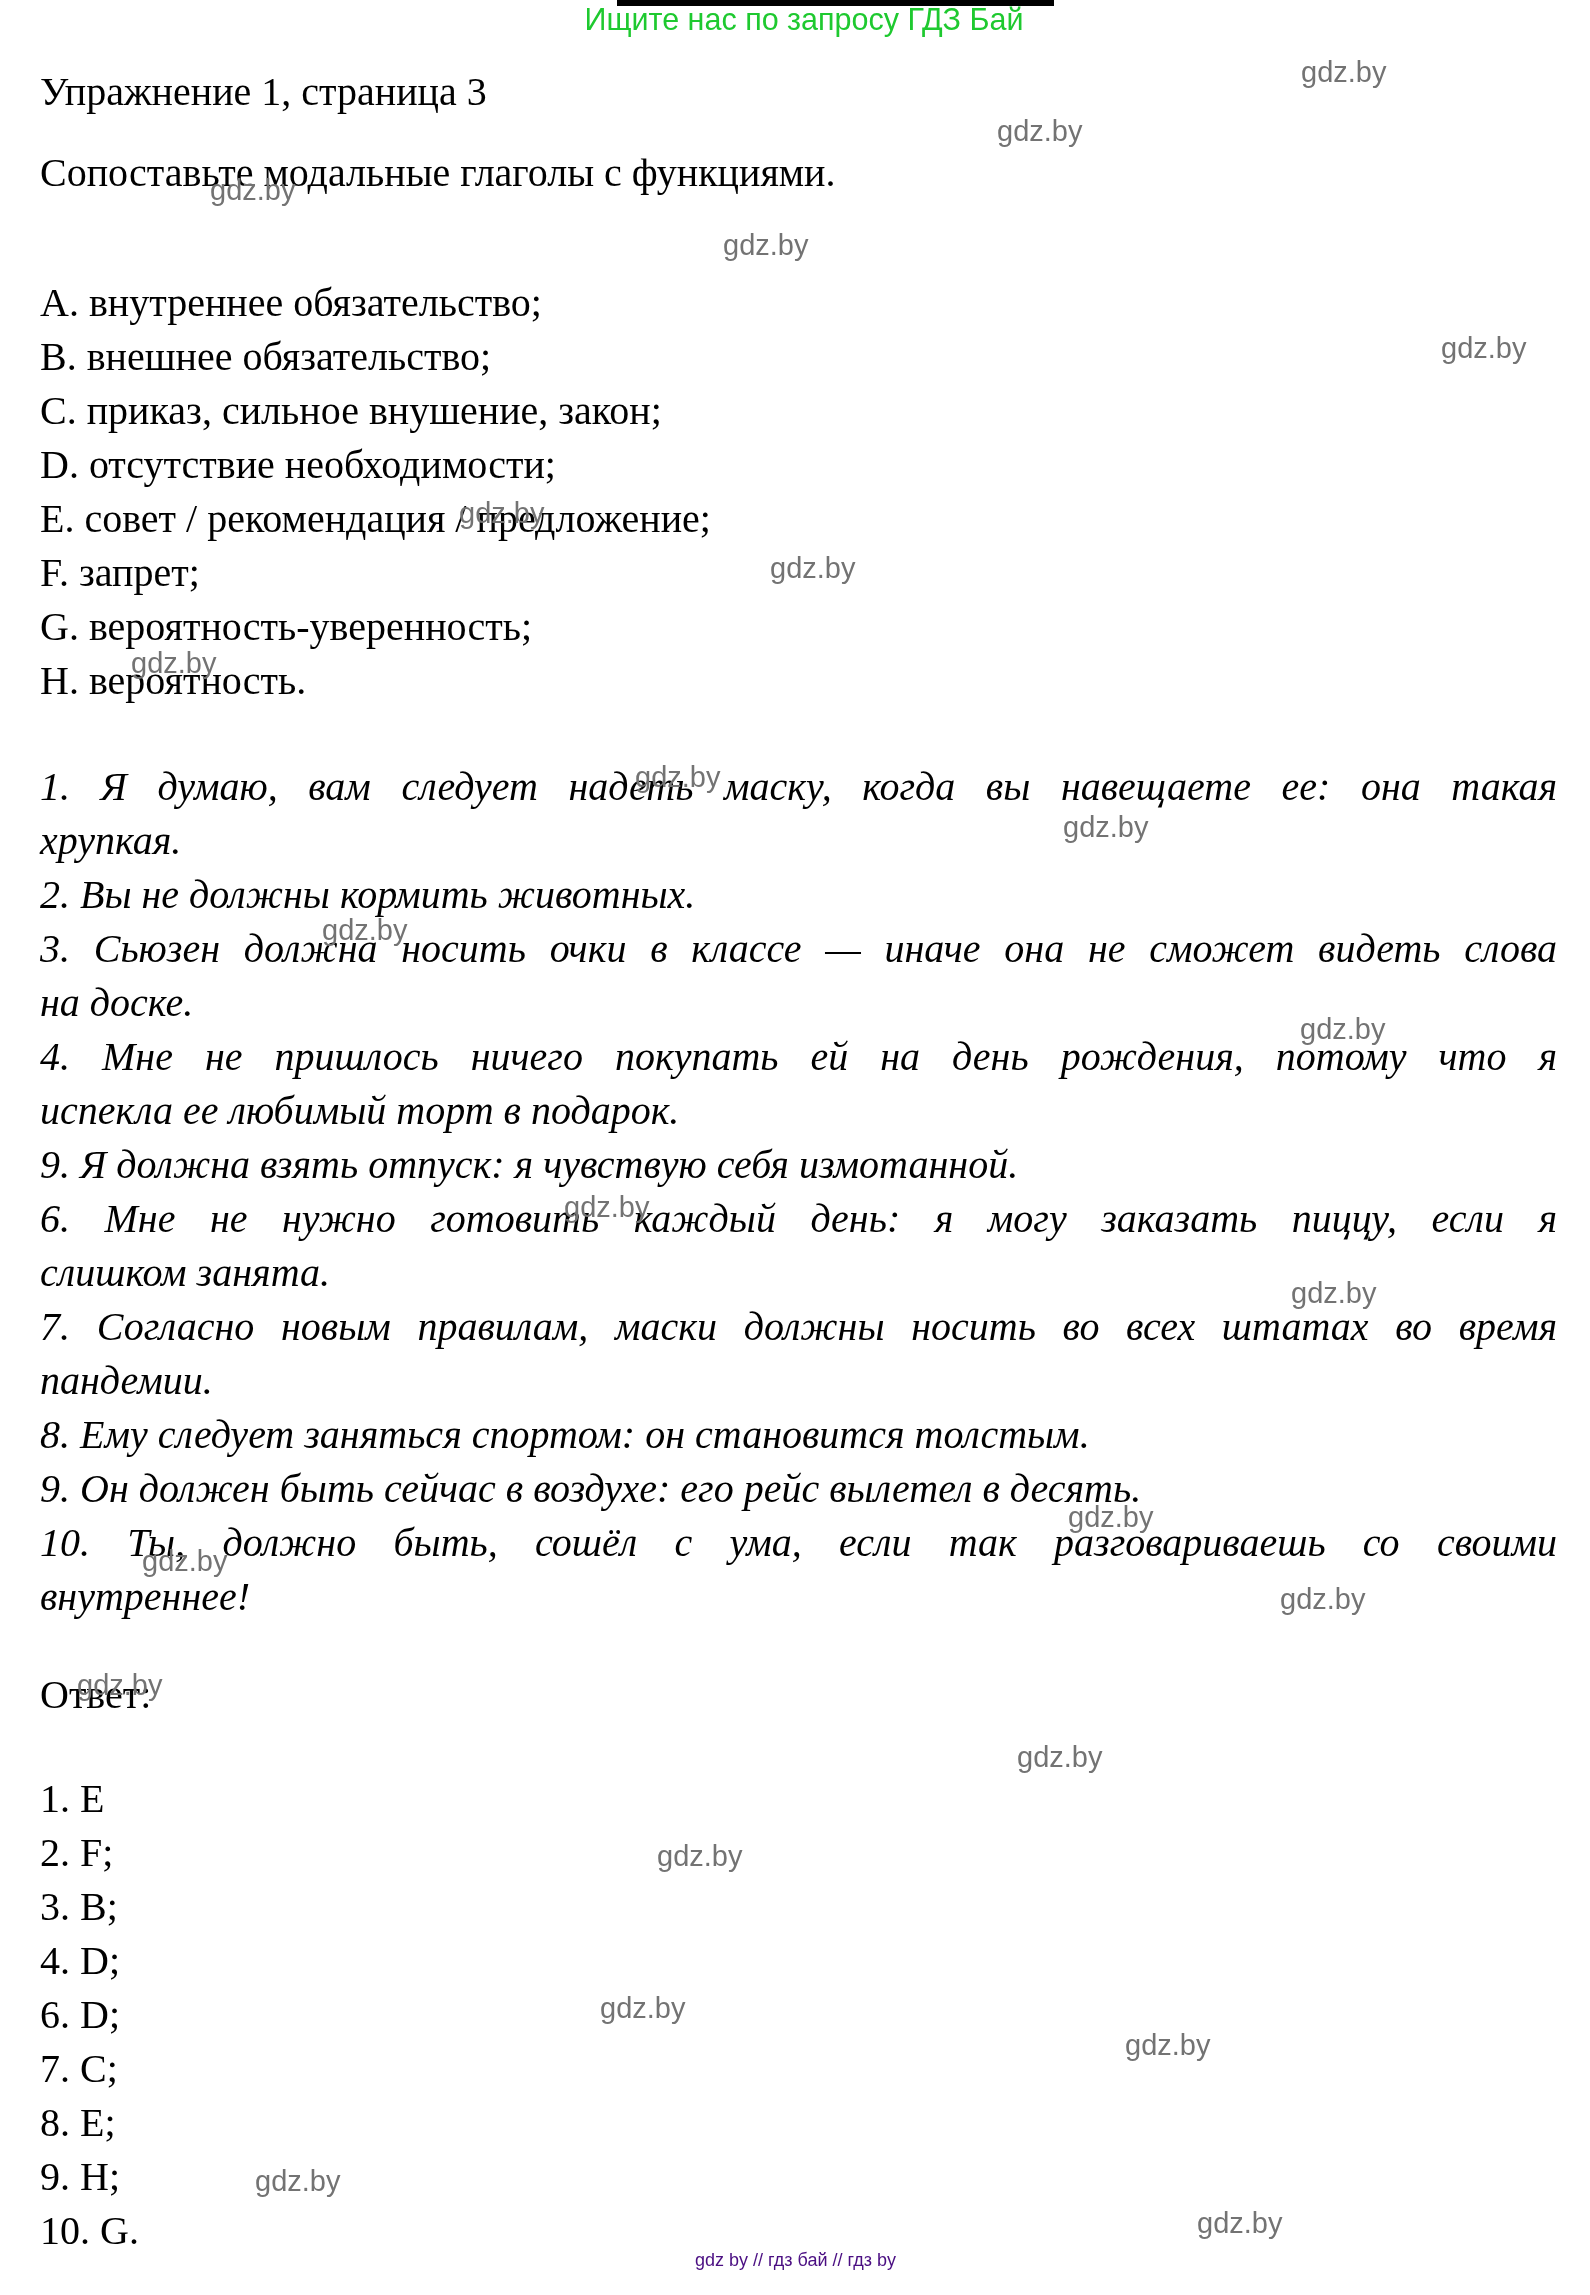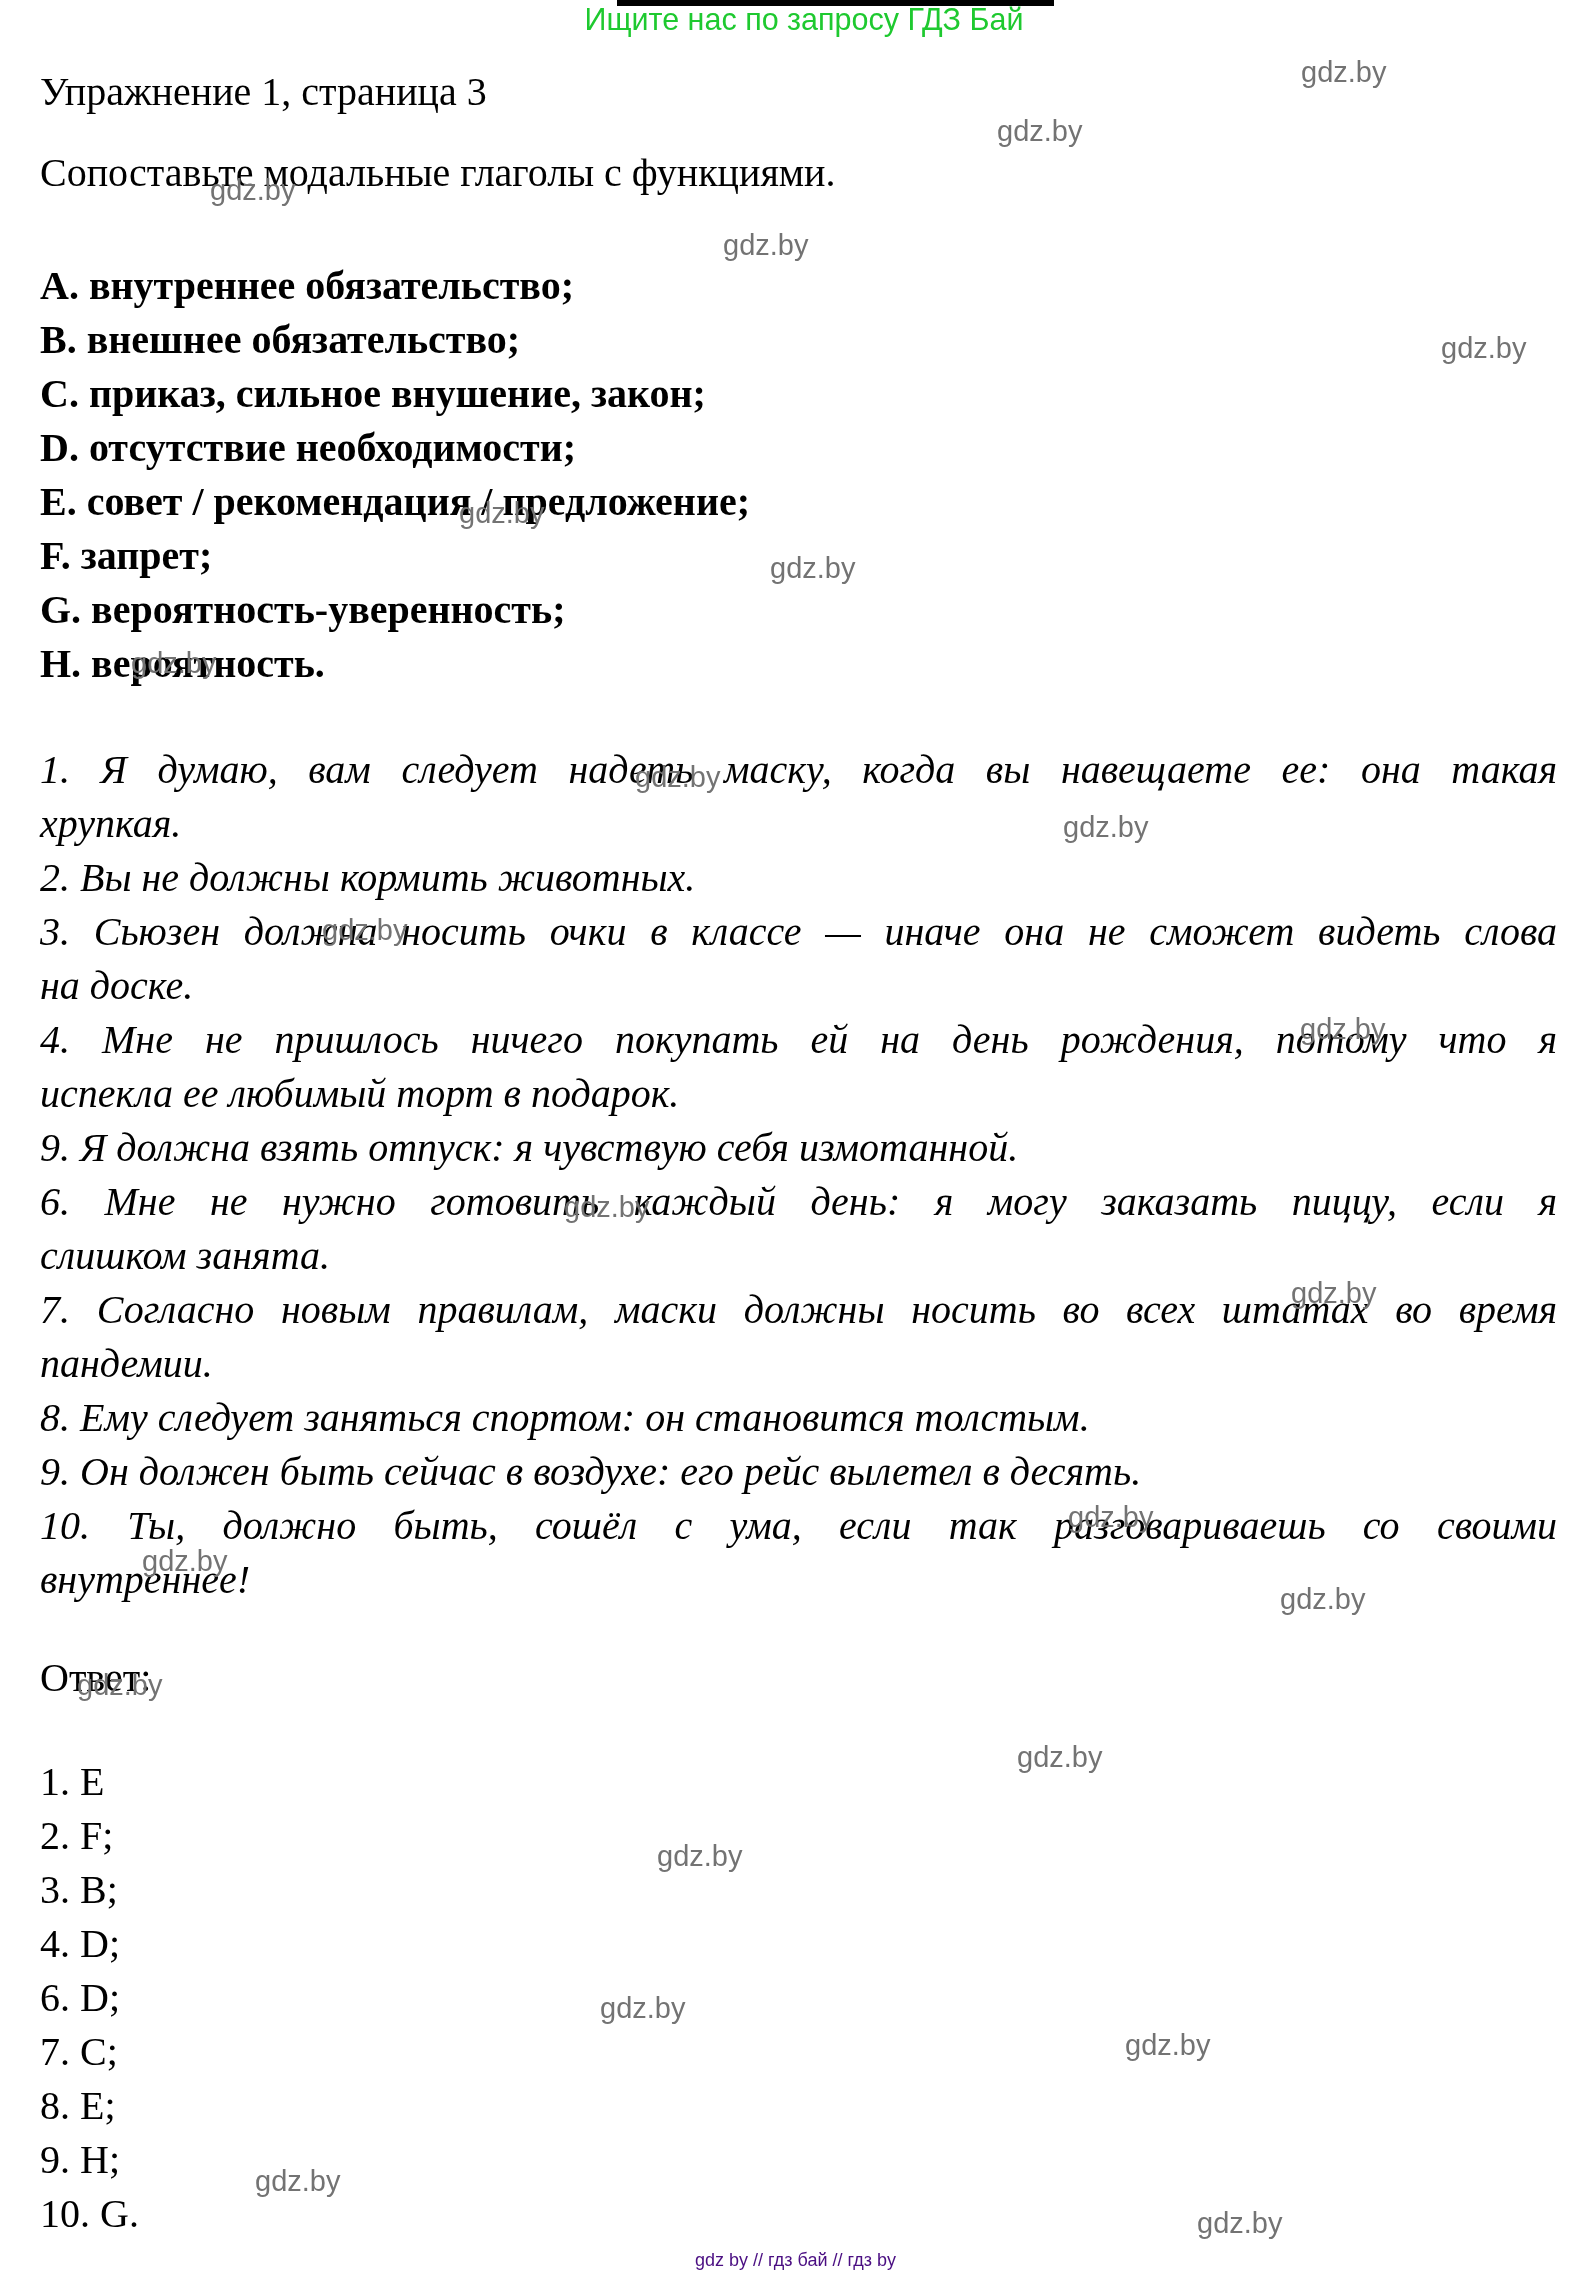--- a/index.html
+++ b/index.html
@@ -31,21 +31,21 @@
     position: absolute;
     top: 0; left: 0; right: 0;
     padding: 38px 34px 0 40px;
   }
   .line {
     font-size: 40px;
     line-height: 54px;
     white-space: pre-wrap;
   }
   .title { font-weight: normal; }
-  .options { margin-top: 59px; font-weight: bold; }
+  .options { margin-top: 76px; }
   .sentences { margin-top: 52px; font-style: italic; }
   .sent-row { font-size: 40px; line-height: 54px; text-align: justify; }
   .sent-row.stretch { text-align-last: justify; }
   .otvet { margin-top: 44px; }
   .answers { margin-top: 50px; }
   .wm {
     position: absolute;
     font-family: "Liberation Sans", sans-serif;
     font-size: 29px;
     line-height: 25px;

